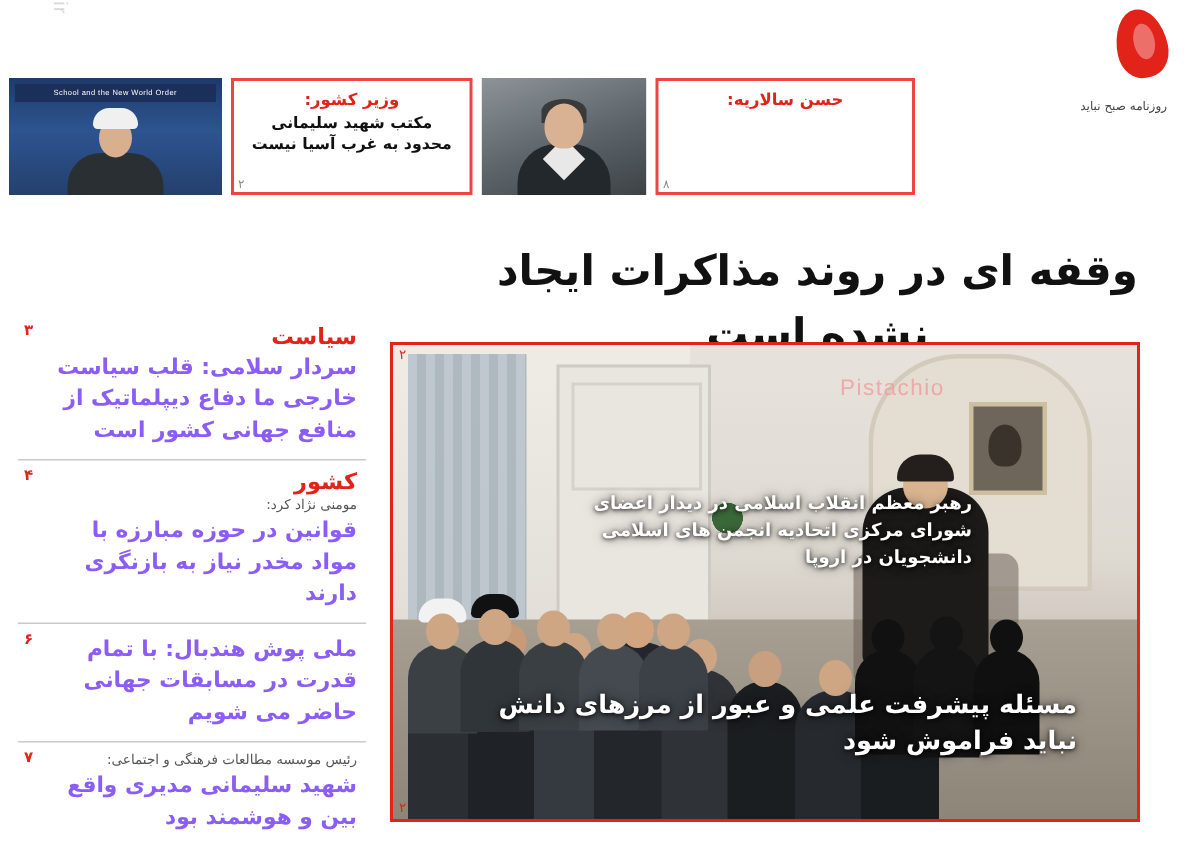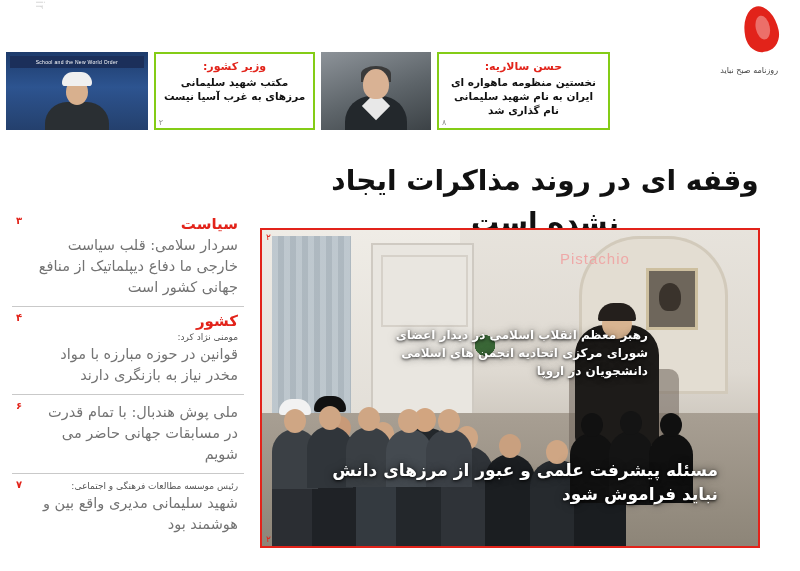--- a/index.html
+++ b/index.html
@@ -100,21 +100,21 @@
     right:190px;left:6px;top:52px;
     height:78px;
     display:flex;
     flex-direction:row;
     gap:6px;
     direction:rtl;
   }
   .tbox{
     position:relative;
     background:#ffffff;
-    border:2px solid #84cc16;
+    border:2px solid #ef4444;
     box-sizing:border-box;
     overflow:hidden;
   }
   .tbox.b1{width:182px;padding:6px 8px 4px 8px;}
   .tbox.b2{width:116px;padding:0;border:none;}
   .tbox.b3{width:170px;padding:6px 8px 4px 8px;}
   .tbox.b4{width:150px;padding:0;border:none;}
   .tbox-title{
     color:#e2231a;
     font-size:11px;
@@ -295,23 +295,23 @@
     font-weight:bold;
     direction:rtl;
   }
   .side-sub{
     color:#555;
     font-size:9px;
     direction:rtl;
     margin-top:2px;
   }
   .side-title{
-    color:#737373;
+    color:#8b5cf6;
     font-size:14.5px;
-    font-weight:normal;
+    font-weight:bold;
     line-height:21px;
     direction:rtl;
     margin-top:2px;
     text-align:right;
   }
   .side-num{
     position:absolute;
     left:4px;top:5px;
     color:#e2231a;
     font-size:10px;
@@ -331,37 +331,36 @@
     <div class="logo-wrap">
       <div class="logo-flame"></div>
       <div class="logo-sub">روزنامه صبح نباید</div>
     </div>
 
 
     <div class="topboxes">
 
       <div class="tbox b1">
         <div class="tbox-title">حسن سالاریه:</div>
-        <div class="tbox-text">نخستین منظومه ماهواره ای ایران به نام شهید سلیمانی نام گذاری شد</div>
         <div class="tbox-num">۸</div>
       </div>
 
       <div class="tbox b2">
         <div class="photo-thumb">
           <div class="pt-bg1"></div>
           <div class="pt-body"></div>
           <div class="pt-collar"></div>
           <div class="pt-hair"></div>
           <div class="pt-face"></div>
         </div>
       </div>
 
       <div class="tbox b3">
         <div class="tbox-title">وزیر کشور:</div>
-        <div class="tbox-text">مکتب شهید سلیمانی مرزهای به غرب آسیا نیست</div>
+        <div class="tbox-text">مکتب شهید سلیمانی محدود به غرب آسیا نیست</div>
         <div class="tbox-num">۲</div>
       </div>
 
       <div class="tbox b4">
         <div class="photo-thumb">
           <div class="pt-bg2"></div>
           <div class="pt-banner">School and the New World Order</div>
           <div class="pt-robe"></div>
           <div class="pt-face2"></div>
           <div class="pt-turban"></div>

